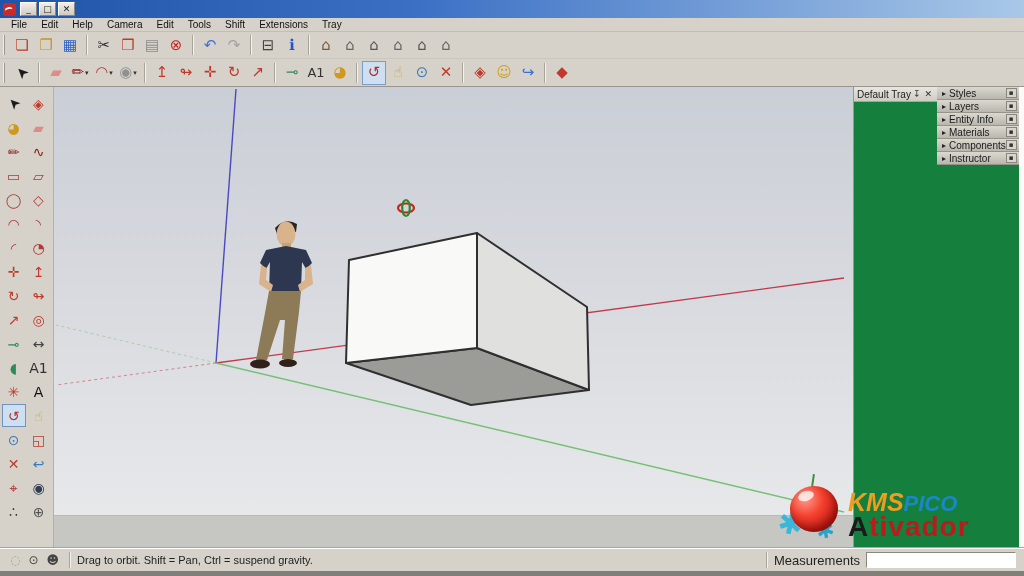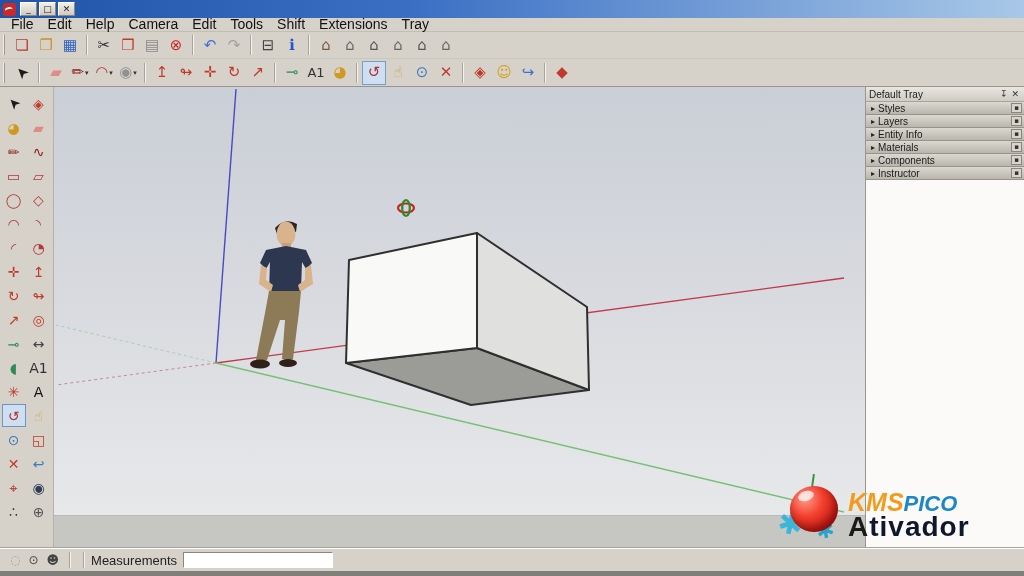--- a/index.html
+++ b/index.html
@@ -10,21 +10,21 @@
   
   .titlebar { height:18px; background:linear-gradient(to right,#1f54a8,#3a6fc4 40%,#a9c8e8); display:flex; align-items:center; padding:0 3px; flex:0 0 auto; }
   .app-icon { width:13px; height:13px; background:#c82a2a; border-radius:2px; margin-right:4px; position:relative; flex:0 0 auto; }
   .app-icon::after { content:""; position:absolute; left:2px; top:4px; width:8px; height:5px; border-top:2px solid #fff; border-radius:50%; transform:rotate(-12deg); }
   .title-text { color:#fff; font-weight:bold; font-size:11px; text-shadow:1px 1px 1px #123; flex:1 1 auto; white-space:nowrap; }
   .win-btns { display:flex; gap:2px; }
   .win-btn { width:17px; height:14px; background:linear-gradient(#f2efe9,#cfcbc2); border:1px solid #8a867e; border-top-color:#fff; border-left-color:#fff; font-size:9px; line-height:12px; text-align:center; color:#222; font-family:"DejaVu Sans",sans-serif; }
 
   
   .menubar { height:14px; display:flex; align-items:center; padding-left:4px; background:#d6d2c9; border-bottom:1px solid #c2beb5; flex:0 0 auto; }
-  .menu-item { padding:0 7px; font-size:14px; color:#111; line-height:13px; }
+  .menu-item { padding:0 7px; font-size:10px; color:#111; line-height:13px; }
 
   
   .tbrow { height:27px; display:flex; align-items:center; background:#d6d2c9; padding-left:2px; flex:0 0 auto; }
   .tbrow.first { border-bottom:1px solid #cbc7be; }
   .tb-handle { width:4px; height:20px; border-left:2px ridge #efece6; margin:0 3px 0 1px; flex:0 0 auto; }
   .tb-group { display:flex; align-items:center; }
   .tb-sep { width:2px; height:20px; border-left:1px solid #a8a49c; border-right:1px solid #f4f2ee; margin:0 4px; }
   .tb-btn { width:24px; height:24px; display:flex; align-items:center; justify-content:center; background:transparent; border:1px solid transparent; position:relative; }
   .tb-btn .glyph { font-family:"DejaVu Sans",sans-serif; font-size:15px; line-height:1; display:inline-block; }
   .tb-btn.small .glyph { font-size:13px; }
@@ -39,21 +39,21 @@
   .lt-btn { width:24px; height:23px; display:flex; align-items:center; justify-content:center; border:1px solid transparent; }
   .lt-btn .glyph { font-family:"DejaVu Sans",sans-serif; font-size:14px; line-height:1; display:inline-block; }
   .lt-btn.pressed { background:#cfdff2; border:1px solid #6f94c2; }
 
   
   .viewport { flex:1 1 auto; position:relative; background:linear-gradient(#caced6 0%,#d8dadf 45%,#e7e8ea 92%); overflow:hidden; }
   .ground { position:absolute; left:0; right:0; bottom:0; height:33px; background:#c6c6c3; border-top:1px solid #b9b9b6; }
   .viewport svg { position:absolute; left:0; top:0; }
 
   
-  .tray { width:159px; background:#1d4ed8; border-left:1px solid #9a968e; display:flex; flex-direction:column; flex:0 0 auto; }
+  .tray { width:171px; background:#15803d; border-left:1px solid #9a968e; display:flex; flex-direction:row; flex:0 0 auto; }
   .tray-header { height:15px; background:linear-gradient(#e9e6e0,#cfccc4); border-bottom:1px solid #a8a49c; display:flex; align-items:center; padding:0 3px; }
   .tray-title { flex:1 1 auto; font-size:10px; color:#222; }
   .tray-hicon { font-family:"DejaVu Sans",sans-serif; font-size:9px; color:#333; padding:0 2px; }
   .tray-section { height:13px; display:flex; align-items:center; background:linear-gradient(#dbd8d0,#b9b6ae); border-bottom:1px solid #979389; padding:0 2px; }
   .tray-arrow { font-size:8px; color:#222; margin:0 3px; font-family:"DejaVu Sans",sans-serif; }
   .tray-label { flex:1 1 auto; font-size:10px; color:#1a1a1a; }
   .tray-mini { width:11px; height:10px; background:#d8d5cd; border:1px solid #8a867e; font-size:7px; line-height:8px; text-align:center; color:#333; font-family:"DejaVu Sans",sans-serif; }
   .tray-body { flex:1 1 auto; background:#fbfaf8; }
 
   
@@ -448,35 +448,36 @@
             <span class="tray-mini">▪</span>
           </div>
         </div>
       <div class="tray-body"></div>
     </div>
   </div>
 
   <div class="statusbar">
     <span id="stIcons"><span class="st-icon dim">◌</span><span class="st-icon">⊙</span><span class="st-icon">☻</span></span>
     <span class="st-div"></span>
+    <span class="st-hint">Drag to orbit. Shift = Pan, Ctrl = suspend gravity.</span>
     <span class="st-div"></span>
     <span class="meas-label">Measurements</span>
     <input class="meas-input" value="" style="">
   </div>
 
   <div class="watermark">
     <div class="wm-ballwrap">
       <span class="wm-star" style="left:2px; top:30px; font-size:30px; color:#3ab6d9; transform:rotate(12deg);">✱</span>
       <span class="wm-star" style="left:40px; top:42px; font-size:22px; color:#2aa3c9; transform:rotate(-10deg);">✱</span>
       <span class="wm-stem"></span>
       <span class="wm-ball"></span>
     </div>
     <div class="wm-text">
       <div class="wm-l1">
         <span style="color:#f29c1f;">KMS</span><span style="color:#1b87c9; font-size:22px;">PICO</span>
       </div>
       <div class="wm-l2">
-        <span style="color:#1a1a1a;">A</span><span style="color:#0f172a;">tivador</span>
+        <span style="color:#1a1a1a;">A</span><span style="color:#b91c1c;">tivador</span>
       </div>
     </div>
   </div>
 
 </div>
 
 </body></html>

